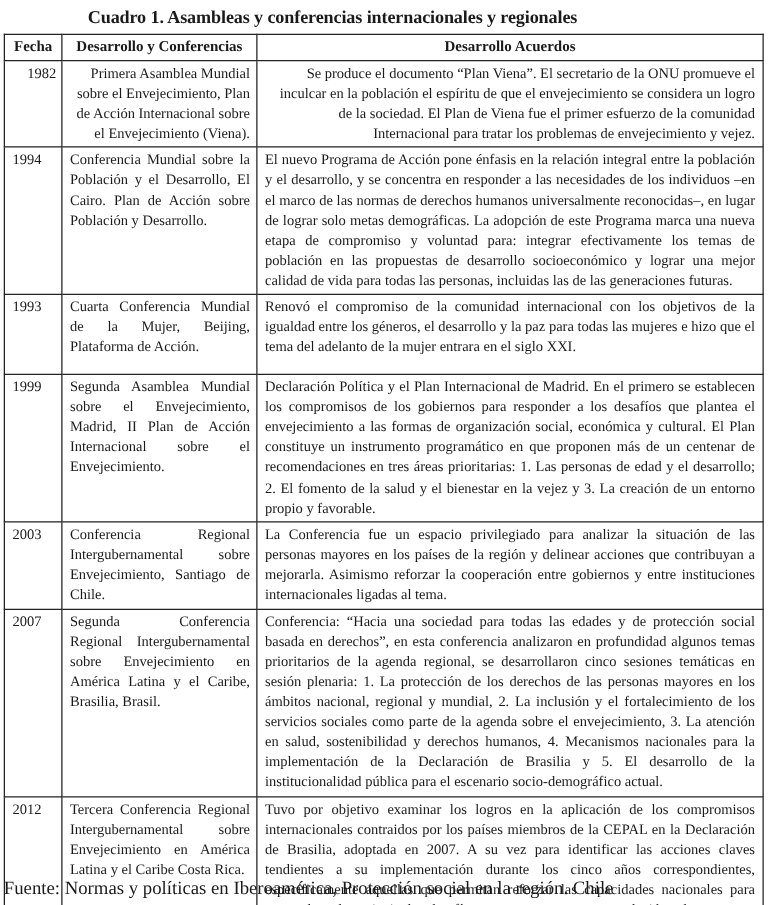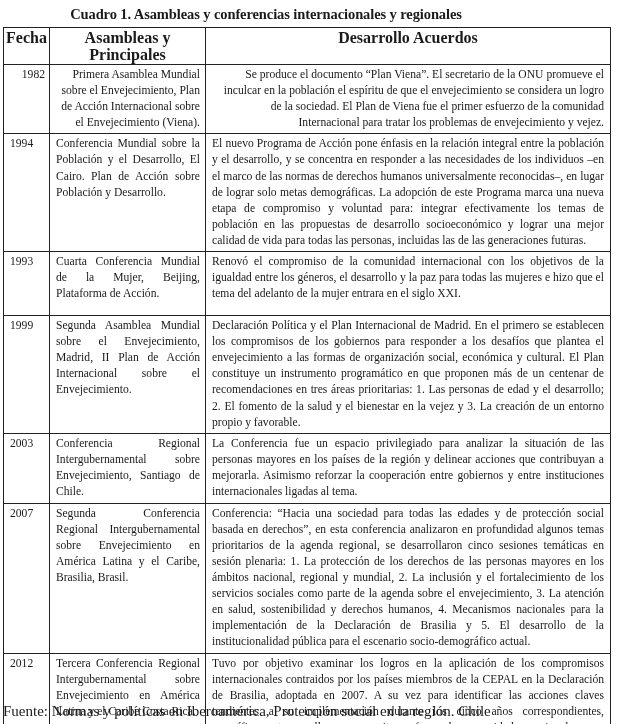--- a/index.html
+++ b/index.html
@@ -14,21 +14,21 @@
   table {
     position: absolute; top: 27px; left: 3px; width: 607px;
     border-collapse: collapse; table-layout: fixed;
     font-size: 11.6px; line-height: 16.1px;
   }
   col.c1 { width: 46px; }
   col.c2 { width: 156px; }
   col.c3 { width: 405px; }
   th, td { border: 1px solid #222; vertical-align: top; }
   th {
-    font-weight: bold; font-size: 16px; text-align: center; height: 18px;
+    font-weight: bold; font-size: 12px; text-align: center; height: 18px;
     padding: 1px 2px; line-height: 17px;
   }
   td { padding: 2px 4px 2px 6px; }
   td.year { padding-left: 6px; }
   td.name { text-align: justify; padding-right: 5px; }
   td.agree { text-align: justify; padding-right: 6px; }
   tr.r0 td { height: 64px; text-align: right; }
   tr.r1 td { height: 111px; }
   tr.r2 td { height: 59px; }
   tr.r3 td { height: 91px; }
@@ -46,21 +46,21 @@
 
 <table>
   <colgroup>
       <col class="c1">
       <col class="c2">
       <col class="c3">
     </colgroup>
   <thead>
     <tr>
       <th>Fecha</th>
-      <th>Asambleas y Principales</th>
+      <th>Desarrollo y Conferencias</th>
       <th>Desarrollo Acuerdos</th>
     </tr>
   </thead>
   <tbody>
     <tr class="r0">
       <td class="year">1982</td>
       <td class="name">Primera Asamblea Mundial sobre el Envejecimiento, Plan de Acción Internacional sobre el Envejecimiento (Viena).</td>
       <td class="agree">Se produce el documento “Plan Viena”. El secretario de la ONU promueve el inculcar en la población el espíritu de que el envejecimiento se considera un logro de la sociedad. El Plan de Viena fue el primer esfuerzo de la comunidad Internacional para tratar los problemas de envejecimiento y vejez.</td>
     </tr>
     <tr class="r1">

